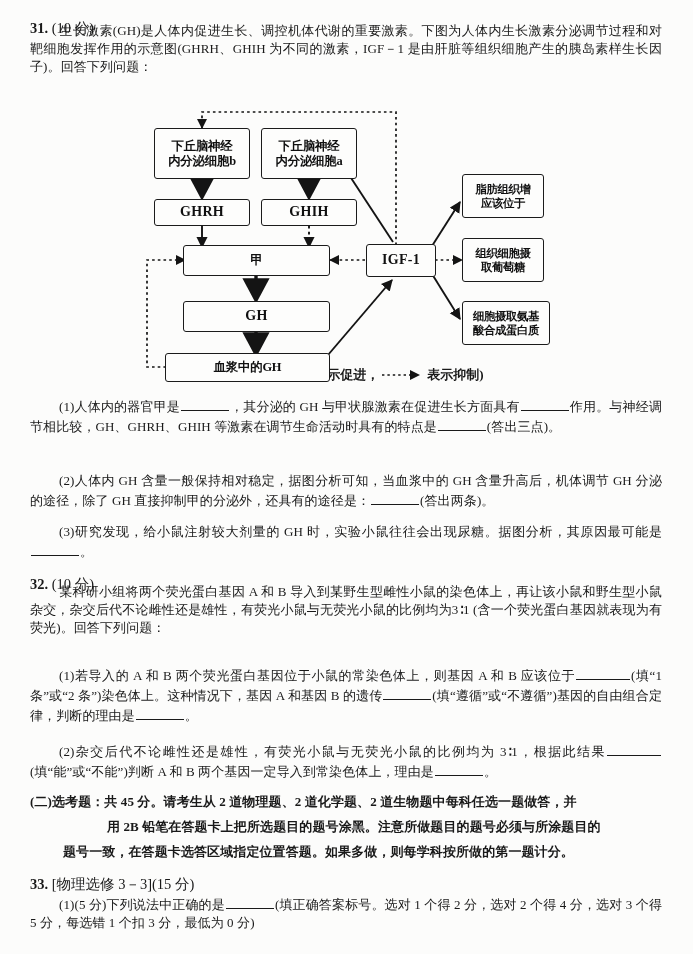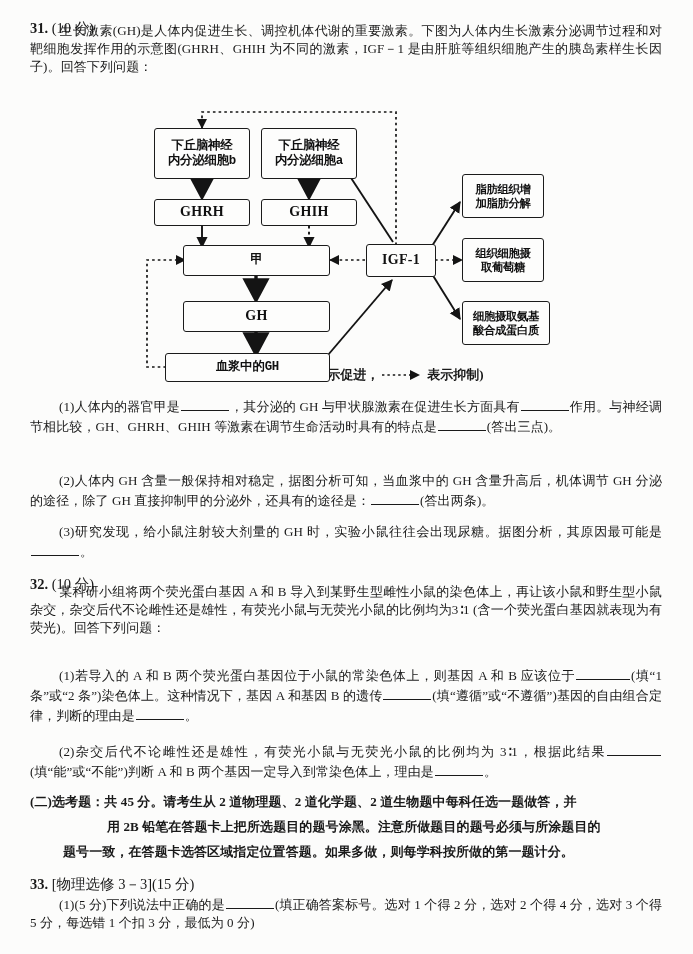--- a/index.html
+++ b/index.html
@@ -61,21 +61,21 @@
     display: flex;
     align-items: center;
     justify-content: center;
     text-align: center;
     font-family: "Liberation Serif", "DejaVu Serif", serif;
     font-weight: bold;
     line-height: 14.5px;
     color: #101010;
     z-index: 3;
   }
-  .dbox.cn { font-size: 12.4px; letter-spacing: -0.2px; font-family: Liberation Mono, monospace; }
+  .dbox.cn { font-size: 12.4px; letter-spacing: -0.2px; }
   .dbox.en { font-size: 14px; letter-spacing: 0.3px; }
   .dbox.sm { font-size: 11.4px; line-height: 14px; letter-spacing: -0.4px; }
 
   #legend {
     position: absolute;
     left: 262px;
     top: 366px;
     font-size: 13px;
     font-weight: bold;
     letter-spacing: 0px;
@@ -170,21 +170,21 @@
     <div class="dbox cn" style="left:25px; top:249px; width:165px; height:29px;">
       <span>血浆中的GH</span>
     </div>
 
     <div class="dbox en" style="left:226px; top:140px; width:70px; height:33px;">
       <span>IGF-1</span>
     </div>
 
     <div class="dbox sm" style="left:322px; top:70px; width:82px; height:44px;">
       <span style="white-space:pre-line;">脂肪组织增
-加脂肪分解</span>
+应该位于</span>
     </div>
 
     <div class="dbox sm" style="left:322px; top:134px; width:82px; height:44px;">
       <span style="white-space:pre-line;">组织细胞摄
 取葡萄糖</span>
     </div>
 
     <div class="dbox sm" style="left:322px; top:197px; width:88px; height:44px;">
       <span style="white-space:pre-line;">细胞摄取氨基
 酸合成蛋白质</span>

